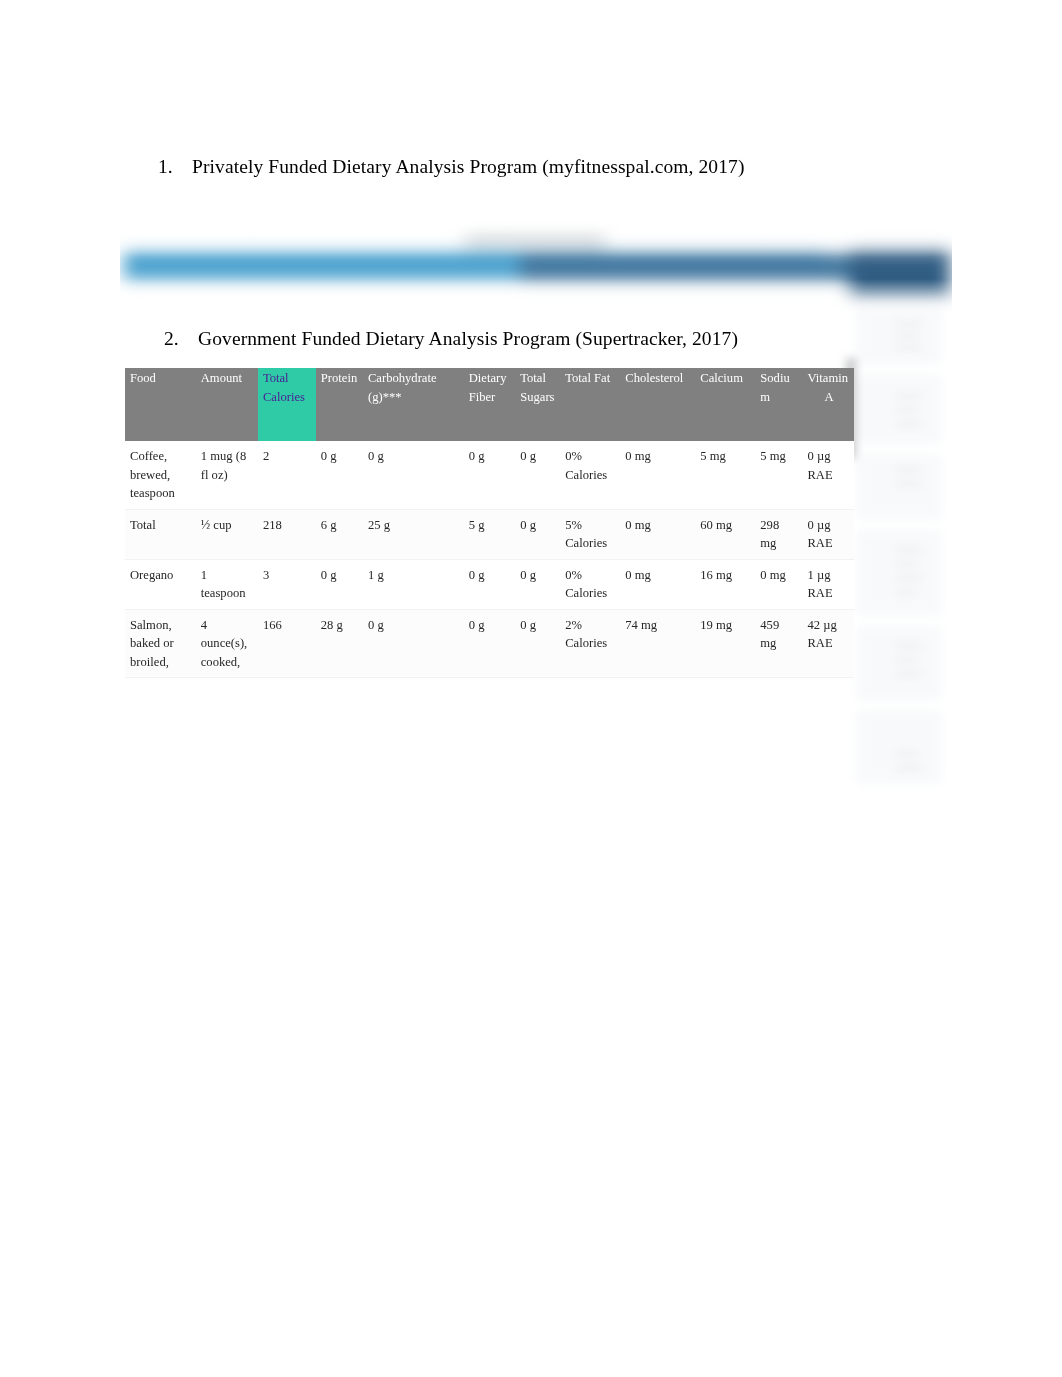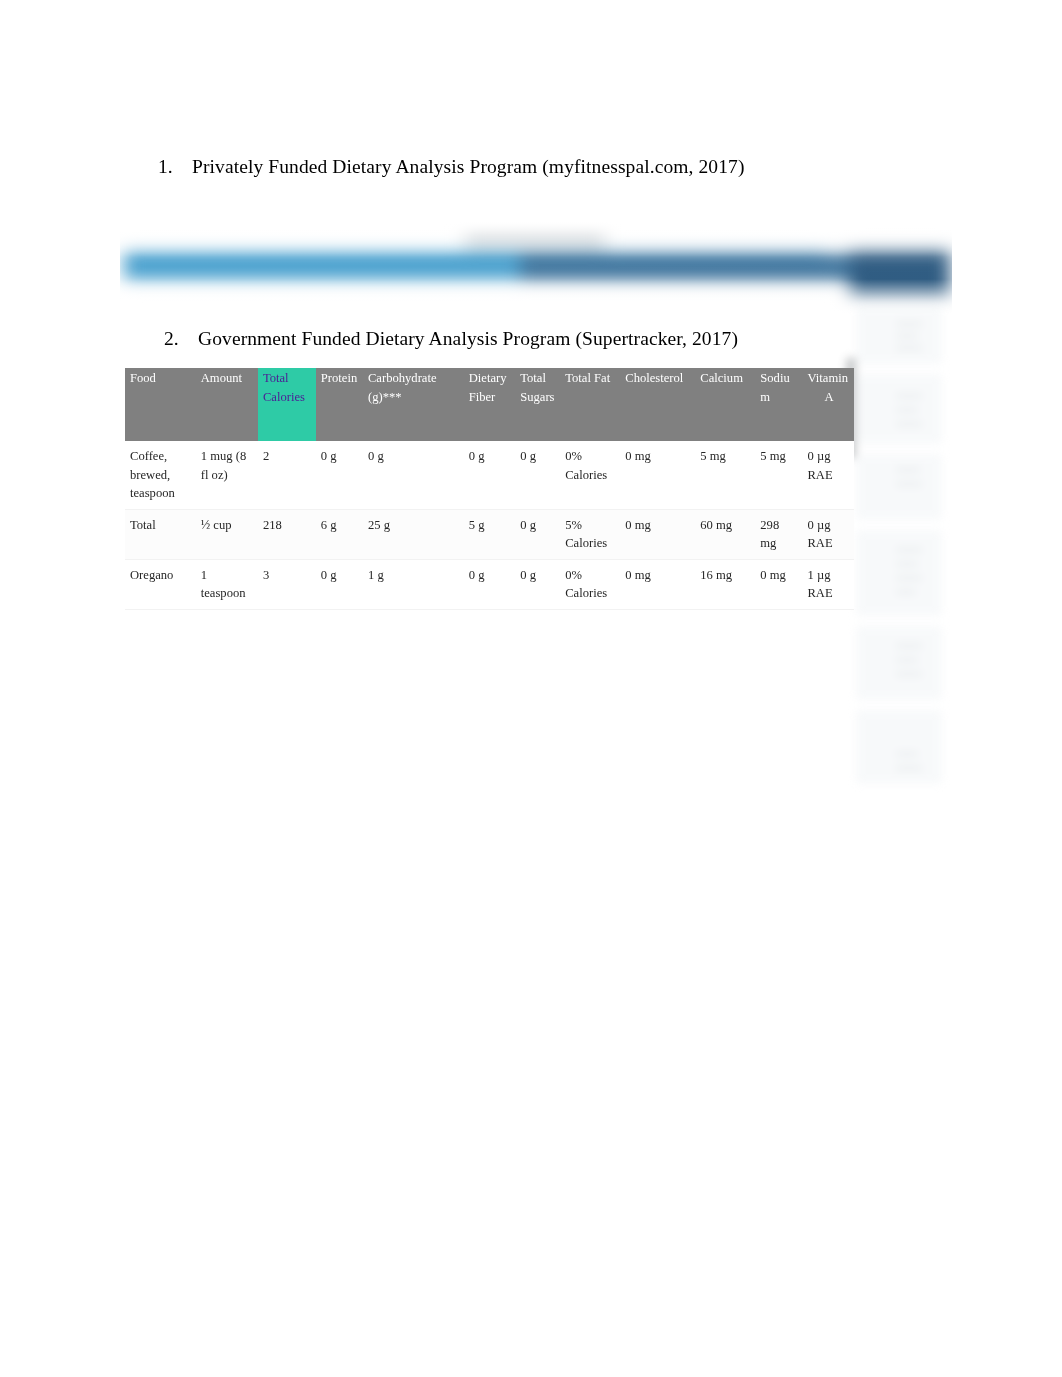--- a/index.html
+++ b/index.html
@@ -336,18 +336,32 @@
             <td>0 g</td>
             <td>1 g</td>
             <td>0 g</td>
             <td>0 g</td>
             <td>0% Calories</td>
             <td>0 mg</td>
             <td>16 mg</td>
             <td>0 mg</td>
             <td>1 µg RAE</td>
           </tr>
+          <tr>
+            <td>Salmon, baked or broiled,</td>
+            <td>4 ounce(s), cooked,</td>
+            <td>166</td>
+            <td>28 g</td>
+            <td>0 g</td>
+            <td>0 g</td>
+            <td>0 g</td>
+            <td>2% Calories</td>
+            <td>74 mg</td>
+            <td>19 mg</td>
+            <td>459 mg</td>
+            <td>42 µg RAE</td>
+          </tr>
         </tbody>
     </table>
   </div>
   <div id="bottom-mask"></div>
 
 </div>
 
 </body></html>

